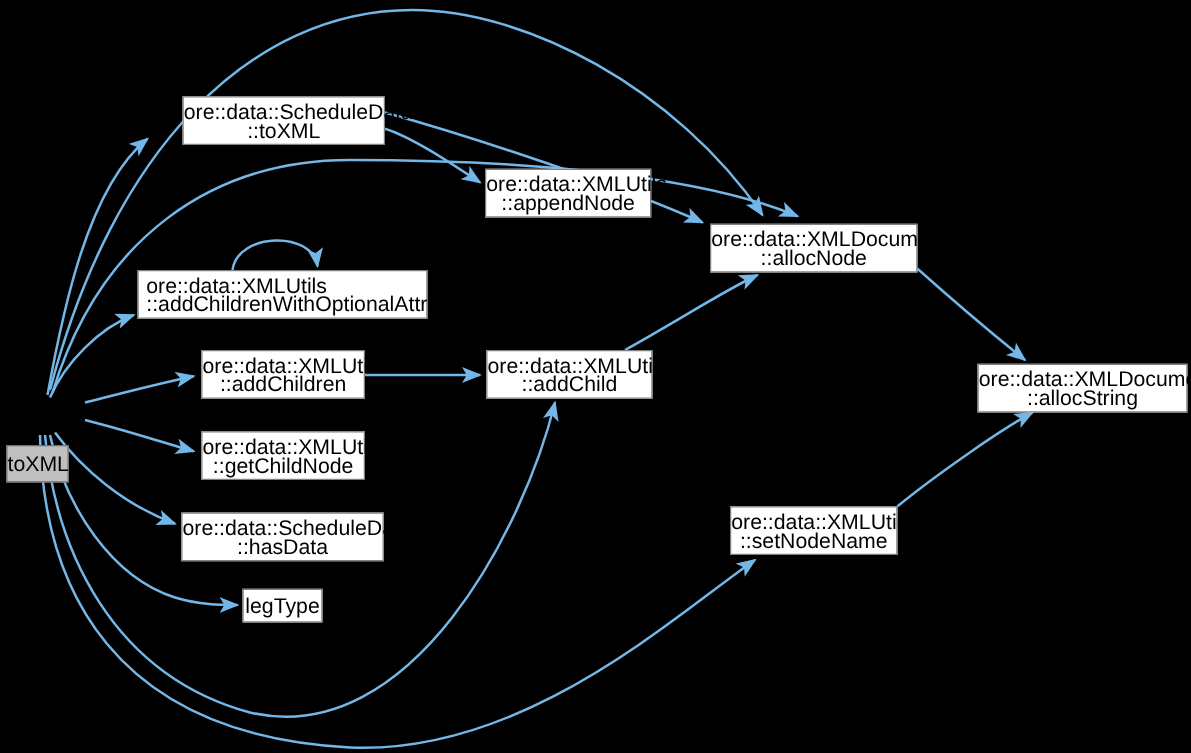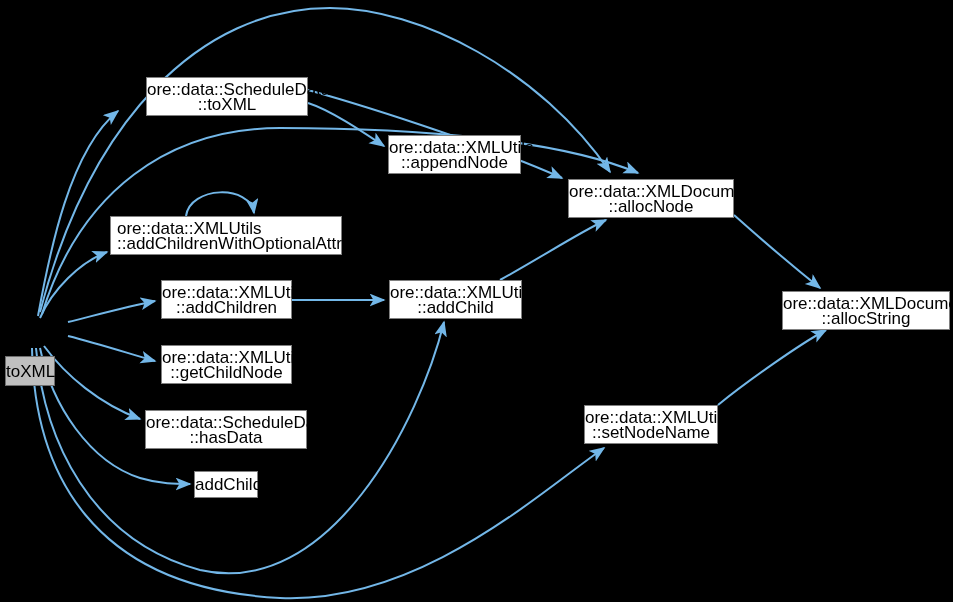--- a/index.html
+++ b/index.html
@@ -96,17 +96,17 @@
       <div class="node" style="left: 161px; top: 280px; width: 131px; height: 39px;"><span class="node-label">ore::data::XMLUtils
 ::addChildren</span></div>
       <div class="node" style="left: 389px; top: 280px; width: 133px; height: 39px;"><span class="node-label">ore::data::XMLUtils
 ::addChild</span></div>
       <div class="node" style="left: 782px; top: 291px; width: 168px; height: 39px;"><span class="node-label">ore::data::XMLDocument
 ::allocString</span></div>
       <div class="node" style="left: 161px; top: 345px; width: 131px; height: 39px;"><span class="node-label">ore::data::XMLUtils
 ::getChildNode</span></div>
       <div class="node" style="left: 145px; top: 410px; width: 162px; height: 39px;"><span class="node-label">ore::data::ScheduleData
 ::hasData</span></div>
-      <div class="node" style="left: 194px; top: 471px; width: 64px; height: 27px;"><span class="node-label">addChild</span></div>
+      <div class="node" style="left: 194px; top: 471px; width: 64px; height: 27px;"><span class="node-label">legType</span></div>
       <div class="node" style="left: 584px; top: 405px; width: 134px; height: 39px;"><span class="node-label">ore::data::XMLUtils
 ::setNodeName</span></div>
     </div>
 </div>
 
 </body></html>

